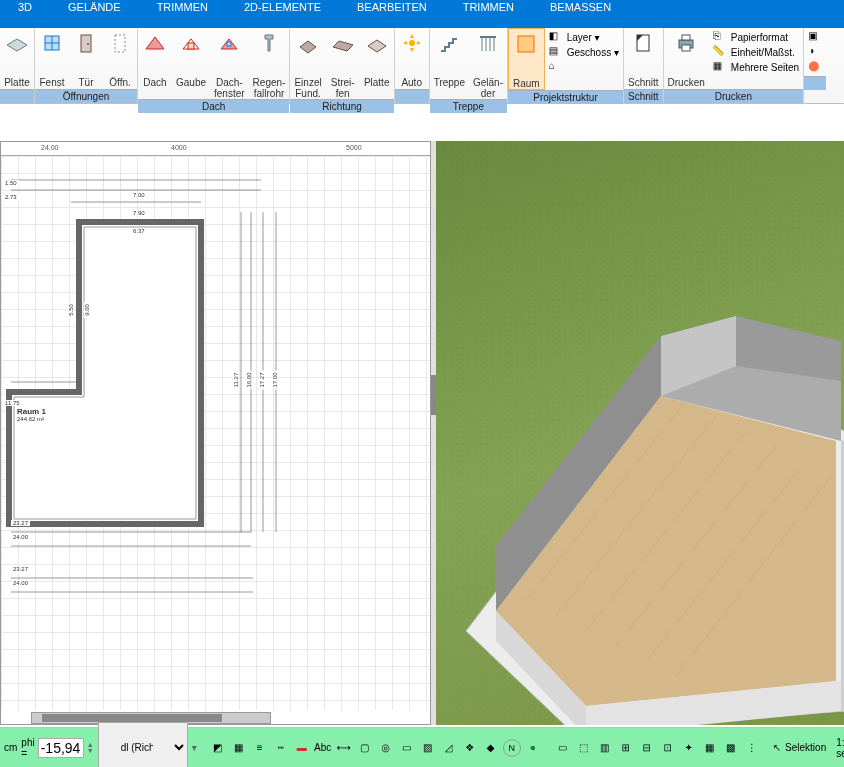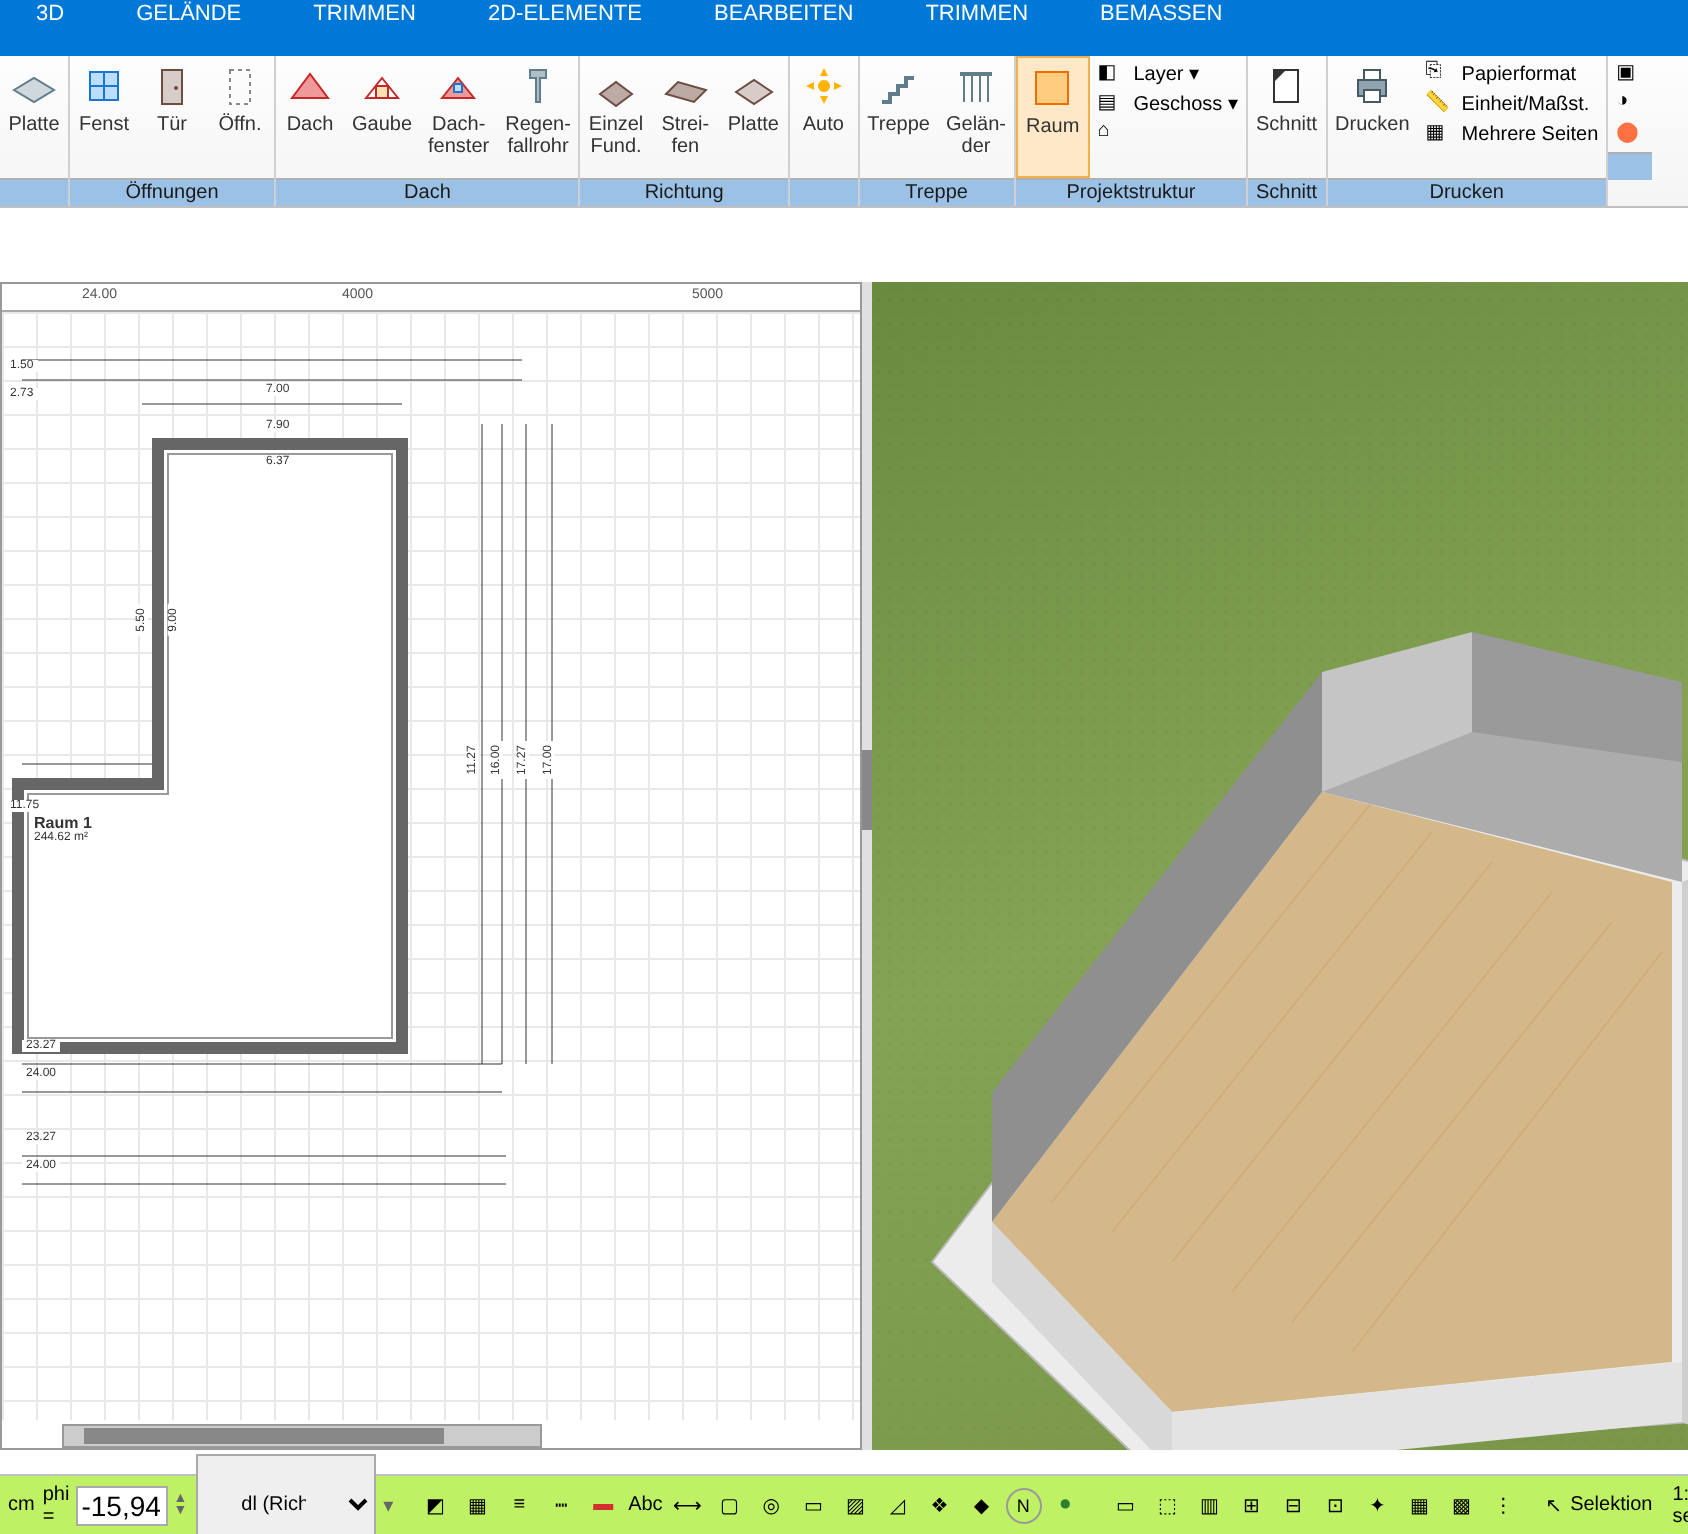--- a/index.html
+++ b/index.html
@@ -6,21 +6,21 @@
 body { font-family: "Segoe UI", Tahoma, sans-serif; font-size: 11px; background: #fff; width: 844px; height: 767px; overflow: hidden; position: relative; }
 
 
 .menu-bar { background: #0078d7; height: 28px; display: flex; color: #fff; font-size: 11px; }
 .menu-item { padding: 1px 18px; cursor: pointer; }
 
 
 .ribbon { background: linear-gradient(#fdfdfd,#f5f5f5); height: 76px; border-bottom: 1px solid #c0c0c0; display: flex; }
 .ribbon-group { display: flex; flex-direction: column; border-right: 1px solid #d0d0d0; }
 .ribbon-buttons { display: flex; flex: 1; }
-.ribbon-btn { display: flex; flex-direction: column; align-items: center; justify-content: flex-start; padding: 3px 4px 0 4px; min-width: 34px; cursor: pointer; }
+.ribbon-btn { display: flex; flex-direction: column; align-items: center; justify-content: flex-start; padding: 3px 4px 0 4px; min-width: 34px; cursor: pointer; gap: 20px; }
 .ribbon-btn .icon { width: 24px; height: 24px; display: flex; align-items: center; justify-content: center; }
 .ribbon-btn .lbl { font-size: 10px; text-align: center; line-height: 11px; margin-top: 2px; color: #333; }
 .ribbon-group-label { background: #9bc2e6; text-align: center; font-size: 10px; padding: 1px 0; color: #1a1a1a; border-top: 1px solid #b0b0b0; }
 .ribbon-mini { display: flex; flex-direction: column; gap: 1px; padding: 2px 4px; font-size: 10px; }
 .ribbon-mini-row { display: flex; align-items: center; gap: 4px; cursor: pointer; }
 .ribbon-mini-row .mi { width: 14px; height: 14px; }
 
 
 .work-area { position: absolute; top: 93px; bottom: 30px; left: 0; right: 0; display: flex; }
 .pane-2d { width: 431px; position: relative; background: #fff; border: 1px solid #999; margin-top: 48px; margin-bottom: 12px; }
@@ -39,21 +39,21 @@
 .room-label { position: absolute; font-size: 8px; color: #333; }
 .dim-label { position: absolute; font-size: 6px; color: #333; background: #fff; padding: 0 2px; }
 .hscroll { position: absolute; bottom: 0; left: 30px; width: 240px; height: 12px; background: #ccc; border: 1px solid #999; }
 .hscroll .thumb { position: absolute; left: 10px; width: 180px; top: 1px; bottom: 1px; background: #888; }
 
 
 .ground { position: absolute; inset: 0; background: linear-gradient(160deg,#6a8a3f 0%, #84a354 50%, #7a9648 100%); }
 .ground::after { content: ""; position: absolute; inset: 0; background-image: radial-gradient(rgba(0,0,0,.06) 1px, transparent 1px); background-size: 6px 6px; opacity: .4; }
 
 
-.status-bar { position: absolute; bottom: 0; left: 0; right: 0; height: 30px; background: #bef264; border-top: 1px solid #c0c0c0; display: flex; align-items: center; font-size: 10px; gap: 4px; padding: 0 4px; }
+.status-bar { position: absolute; bottom: 0; left: 0; right: 0; height: 40px; background: #86efac; border-top: 1px solid #c0c0c0; display: flex; align-items: center; font-size: 10px; gap: 4px; padding: 0 4px; }
 .status-bar .field { display: flex; align-items: center; gap: 3px; }
 .status-bar input { width: 46px; font-size: 14px; padding: 1px 2px; border: 1px solid #aaa; }
 .status-bar select { font-size: 10px; padding: 18px; border: 1px solid #aaa; width: 90px; }
 .status-bar .sep { width: 1px; height: 20px; background: #c8c8c8; margin: 0 2px; }
 .status-icons { display: flex; gap: 3px; }
 .status-icons .sicon { width: 18px; height: 18px; border: 1px solid transparent; display: flex; align-items: center; justify-content: center; cursor: pointer; }
 .status-right { margin-left: auto; display: flex; gap: 10px; align-items: center; }
 
 
 svg { display: block; }

